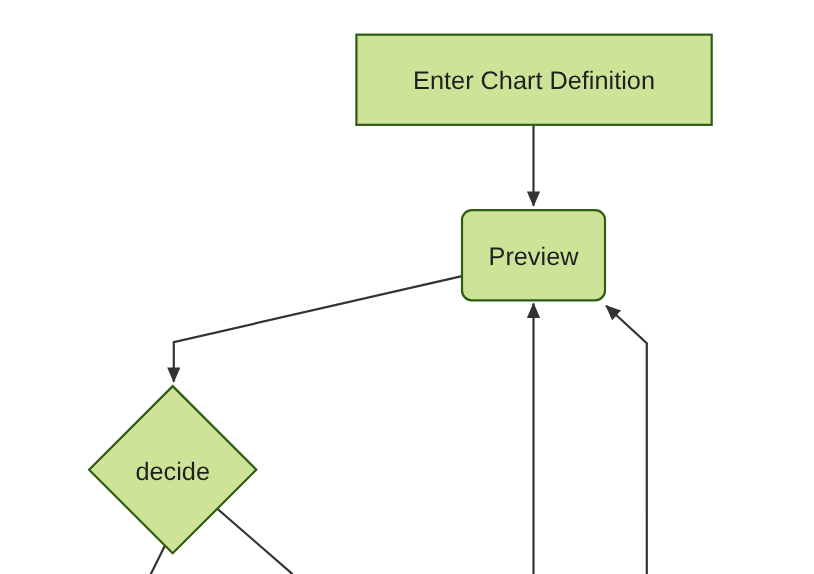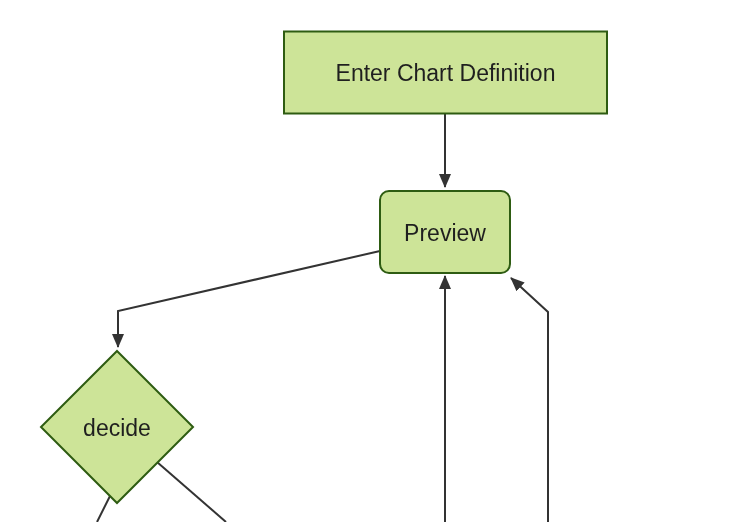--- a/index.html
+++ b/index.html
@@ -6,20 +6,21 @@
     margin: 0;
     padding: 0;
     width: 740px;
     height: 522px;
     background: #ffffff;
     overflow: hidden;
   }
   .canvas-wrap {
     width: 672px;
     height: 522px;
+    margin-left: 40px;
   }
   .node {
     stroke-width: 2px;
   }
   .edge {
     fill: none;
     stroke-width: 2px;
   }
   .label {
     font-family: "Liberation Sans", sans-serif;

